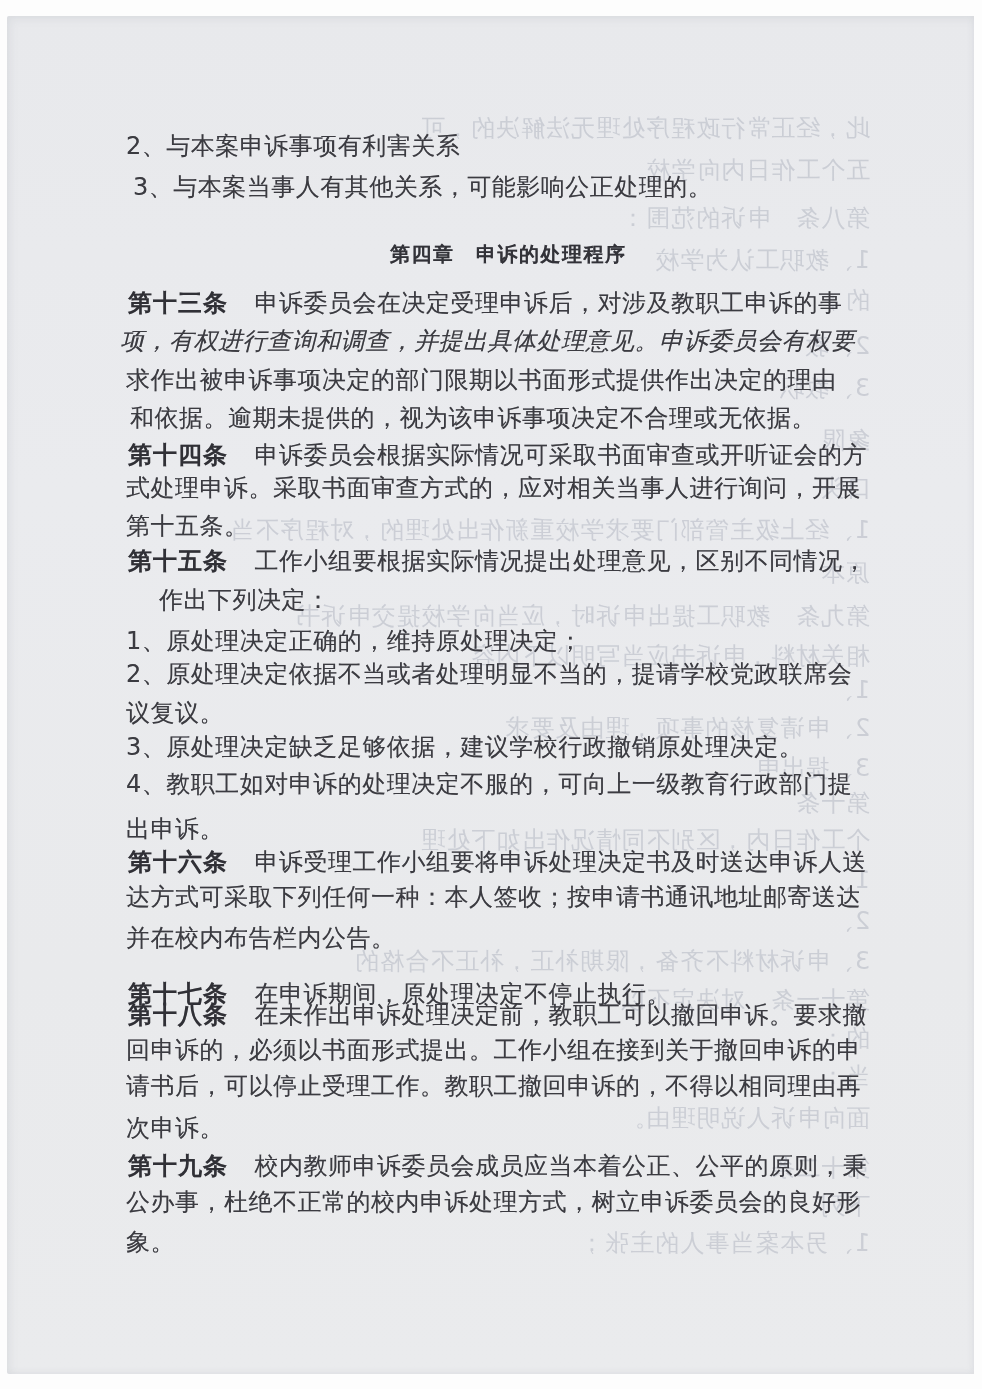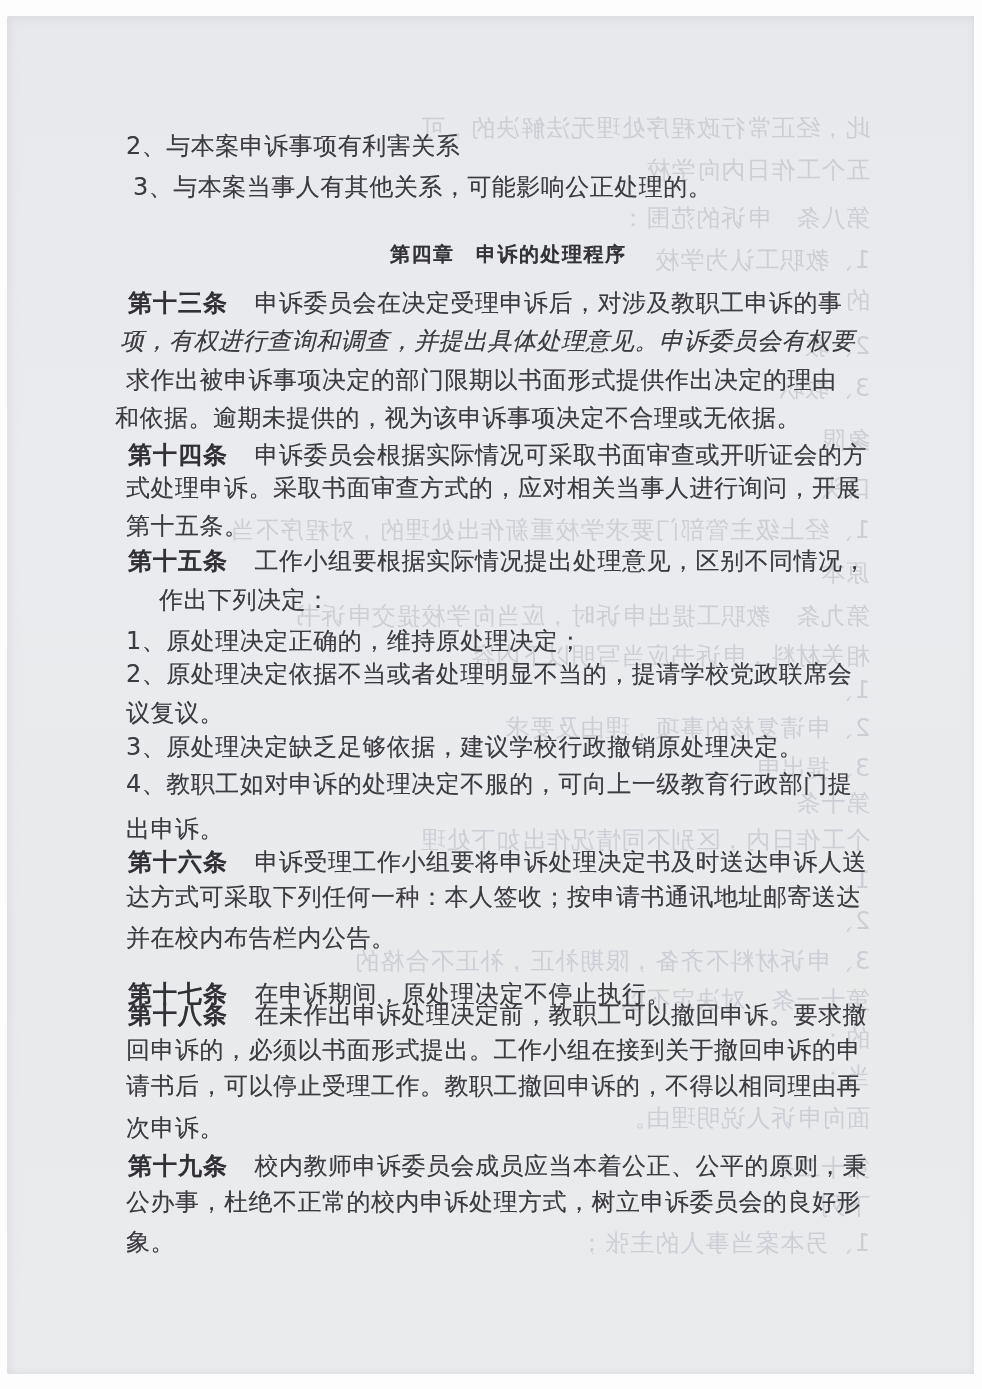--- a/index.html
+++ b/index.html
@@ -102,21 +102,21 @@
         <div class="ghost-line" style="top: 1215px;">1、另本案当事人的主张；</div>
       </div>
     <div class="text-layer">
       <div class="chapter-heading">第四章　申诉的处理程序</div>
       <div>
           <div class="line" style="top: 117px; left: 119px;">2、与本案申诉事项有利害关系</div>
           <div class="line" style="top: 158px; left: 126px;">3、与本案当事人有其他关系，可能影响公正处理的。</div>
           <div class="line" style="top: 274px; left: 121px;"><b>第十三条</b>　申诉委员会在决定受理申诉后，对涉及教职工申诉的事</div>
           <div class="line" style="top: 312px; left: 113px; font-style: italic;">项，有权进行查询和调查，并提出具体处理意见。申诉委员会有权要</div>
           <div class="line" style="top: 351px; left: 119px;">求作出被申诉事项决定的部门限期以书面形式提供作出决定的理由</div>
-          <div class="line" style="top: 389px; left: 108px;">和依据。逾期未提供的，视为该申诉事项决定不合理或无依据。</div>
+          <div class="line" style="top: 389px; left: 123px;">和依据。逾期未提供的，视为该申诉事项决定不合理或无依据。</div>
           <div class="line" style="top: 426px; left: 121px;"><b>第十四条</b>　申诉委员会根据实际情况可采取书面审查或开听证会的方</div>
           <div class="line" style="top: 459px; left: 119px;">式处理申诉。采取书面审查方式的，应对相关当事人进行询问，开展</div>
           <div class="line" style="top: 497px; left: 119px;">第十五条。</div>
           <div class="line" style="top: 532px; left: 121px;"><b>第十五条</b>　工作小组要根据实际情况提出处理意见，区别不同情况，</div>
           <div class="line" style="top: 571px; left: 119px; margin-left: 33px;">作出下列决定：</div>
           <div class="line" style="top: 612px; left: 119px;">1、原处理决定正确的，维持原处理决定；</div>
           <div class="line" style="top: 645px; left: 119px; text-align: right;">2、原处理决定依据不当或者处理明显不当的，提请学校党政联席会</div>
           <div class="line" style="top: 684px; left: 119px;">议复议。</div>
           <div class="line" style="top: 718px; left: 119px;">3、原处理决定缺乏足够依据，建议学校行政撤销原处理决定。</div>
           <div class="line" style="top: 755px; left: 119px;">4、教职工如对申诉的处理决定不服的，可向上一级教育行政部门提</div>

